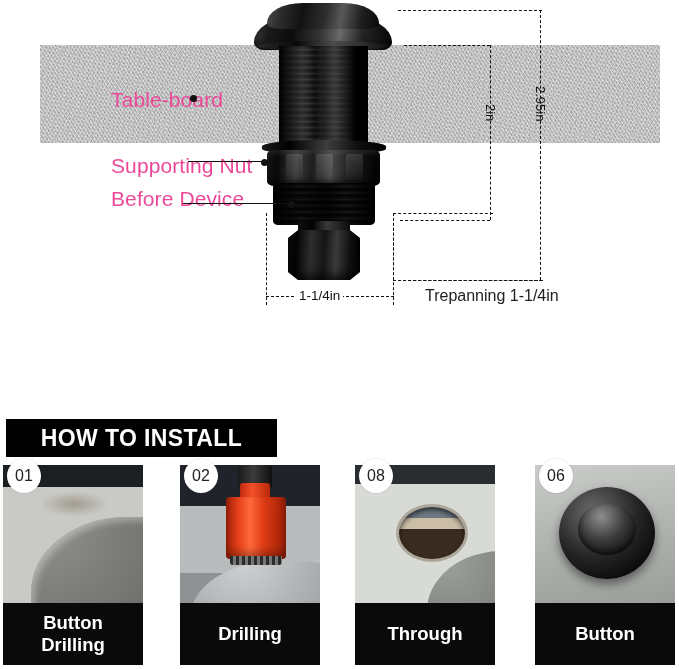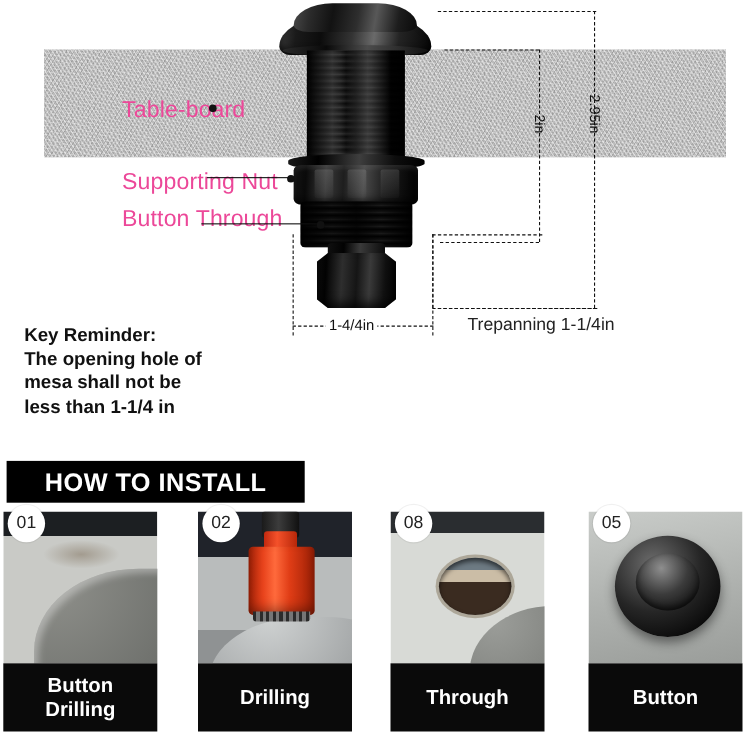--- a/index.html
+++ b/index.html
@@ -263,51 +263,45 @@
       <div class="bottomhex"></div>
     </div>
 
     <div class="lbl" id="lbl-tableboard">Table-board</div>
     <div class="dot" id="dot-tableboard"></div>
 
     <div class="lbl" id="lbl-nut">Supporting Nut</div>
     <div class="leader" id="leader-nut"></div>
     <div class="dot" id="dot-nut"></div>
 
-    <div class="lbl" id="lbl-btn">Button Through</div>
+    <div class="lbl" id="lbl-btn">Before Device</div>
     <div class="leader" id="leader-btn"></div>
     <div class="dot" id="dot-btn"></div>
 
     <div class="dh" style="left:398px; top:10px;  width:144px;"></div>
     <div class="dv" style="left:540px; top:10px;  height:270px;"></div>
     <div class="dh" style="left:398px; top:280px; width:144px;"></div>
     <div class="dimtext" style="left:533px; top:86px;">2.95in</div>
 
     <div class="dh" style="left:404px; top:45px;  width:86px;"></div>
     <div class="dv" style="left:490px; top:45px;  height:175px;"></div>
     <div class="dh" style="left:400px; top:220px; width:90px;"></div>
     <div class="dimtext" style="left:483px; top:104px;">2in</div>
 
     <div class="dv" style="left:266px; top:213px; height:92px;"></div>
     <div class="dv" style="left:393px; top:213px; height:92px;"></div>
     <div class="dh" style="left:266px; top:296px; width:128px;"></div>
-    <div class="dimtext-h" style="left:296px; top:288px;">1-4/4in</div>
+    <div class="dimtext-h" style="left:296px; top:288px;">1-1/4in</div>
 
     <div class="dh" style="left:393px; top:213px; width:100px;"></div>
     <div class="dv" style="left:393px; top:213px; height:67px;"></div>
     <div class="dh" style="left:393px; top:280px; width:150px;"></div>
     <div id="txt-trepan">Trepanning 1-1/4in</div>
   </div>
 
-  <div id="key-reminder">
-    <div>Key Reminder:</div>
-    <div>The opening hole of</div>
-    <div>mesa shall not be</div>
-    <div>less than 1-1/4 in</div>
-  </div>
 
   <div id="banner">HOW TO INSTALL</div>
 
   <div class="card" id="card-0">
     <div class="photo">
       <div class="ph01">
         <div class="smudge"></div>
         <div class="basin"></div>
       </div>
     </div>
@@ -349,19 +343,19 @@
     </div>
   </div>
 
   <div class="card" id="card-3">
     <div class="photo">
       <div class="ph04">
         <div class="ring"></div>
         <div class="cap"></div>
       </div>
     </div>
-    <div class="badge">05</div>
+    <div class="badge">06</div>
     <div class="caption">
       <span>Button</span>
     </div>
   </div>
 
 </div>
 
 </body></html>

